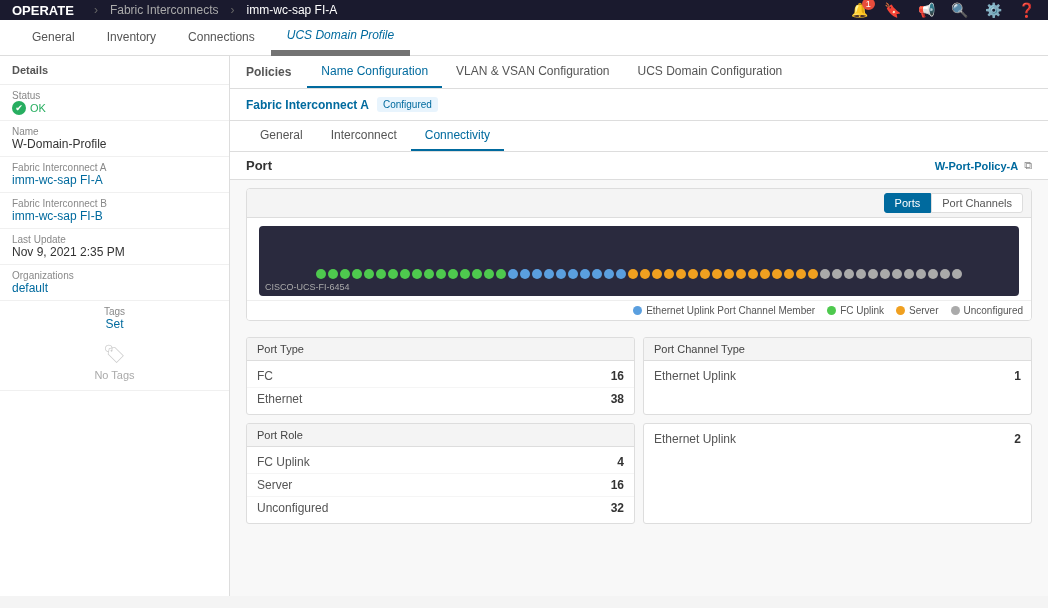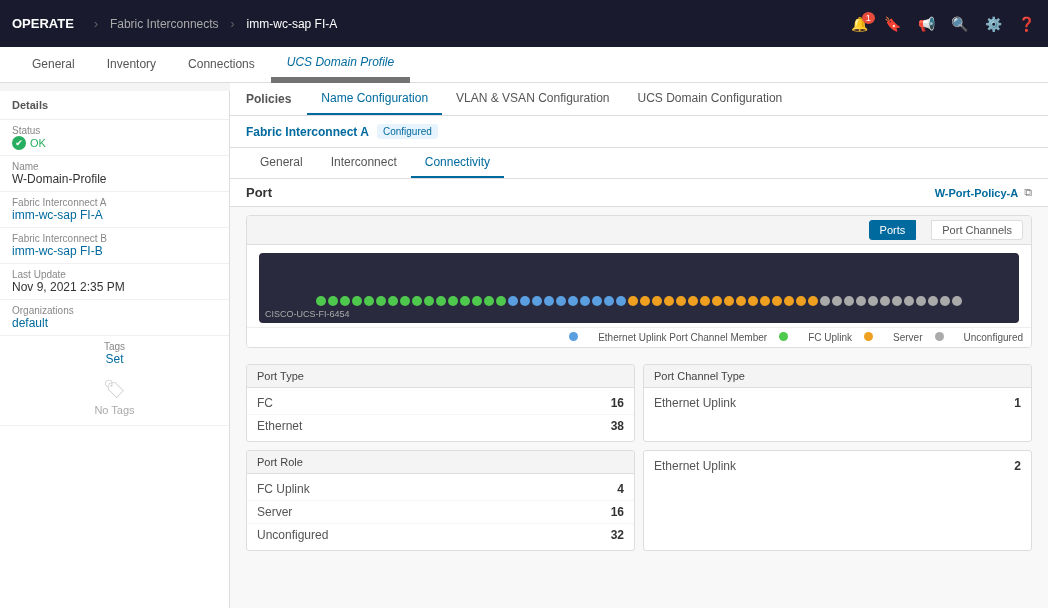--- a/index.html
+++ b/index.html
@@ -2,21 +2,21 @@
 <html><head>
   <meta charset="utf-8">
   <style>
     * { box-sizing: border-box; margin: 0; padding: 0; }
     body { font-family: Arial, sans-serif; font-size: 12px; background: #f4f4f4; color: #333; width: 1048px; height: 608px; overflow: hidden; }
 
     
     .topbar {
       background: #1a1a2e;
       color: #ccc;
-      height: 47px;
+      height: 20px;
       display: flex;
       align-items: center;
       padding: 0 12px;
       gap: 8px;
       font-size: 12px;
     }
     .topbar .brand {
       color: #fff;
       font-weight: bold;
       font-size: 13px;
@@ -80,21 +80,20 @@
       height: calc(608px - 32px - 36px);
     }
 
     
     .left-panel {
       width: 230px;
       background: #fff;
       border-right: 1px solid #ddd;
       overflow-y: auto;
       flex-shrink: 0;
-      margin-top: 8px;
     }
     .left-panel .section-header {
       padding: 8px 12px;
       font-size: 11px;
       font-weight: bold;
       color: #555;
       border-bottom: 1px solid #eee;
     }
     .detail-row {
       padding: 5px 12px;
@@ -247,21 +246,20 @@
       padding: 4px 8px;
       gap: 0;
     }
     .port-view-tab {
       padding: 3px 10px;
       font-size: 11px;
       cursor: pointer;
       color: #555;
       border: 1px solid #ddd;
       background: #fff;
-      margin-left: 15px;
     }
     .port-view-tab.active {
       background: #006a9e;
       color: #fff;
       border-color: #006a9e;
     }
     .port-view-tab:first-child { border-radius: 3px 0 0 3px; }
     .port-view-tab:last-child { border-radius: 0 3px 3px 0; }
 
     
@@ -311,21 +309,22 @@
       justify-content: flex-end;
       gap: 12px;
       padding: 4px 8px;
       font-size: 10px;
       color: #555;
       background: #fff;
       border-top: 1px solid #eee;
     }
     .legend-item {
       display: flex;
-      gap: 20px;
+      align-items: center;
+      gap: 4px;
     }
     .legend-dot {
       width: 9px;
       height: 9px;
       border-radius: 50%;
     }
 
     
     .stats-grid {
       display: grid;

